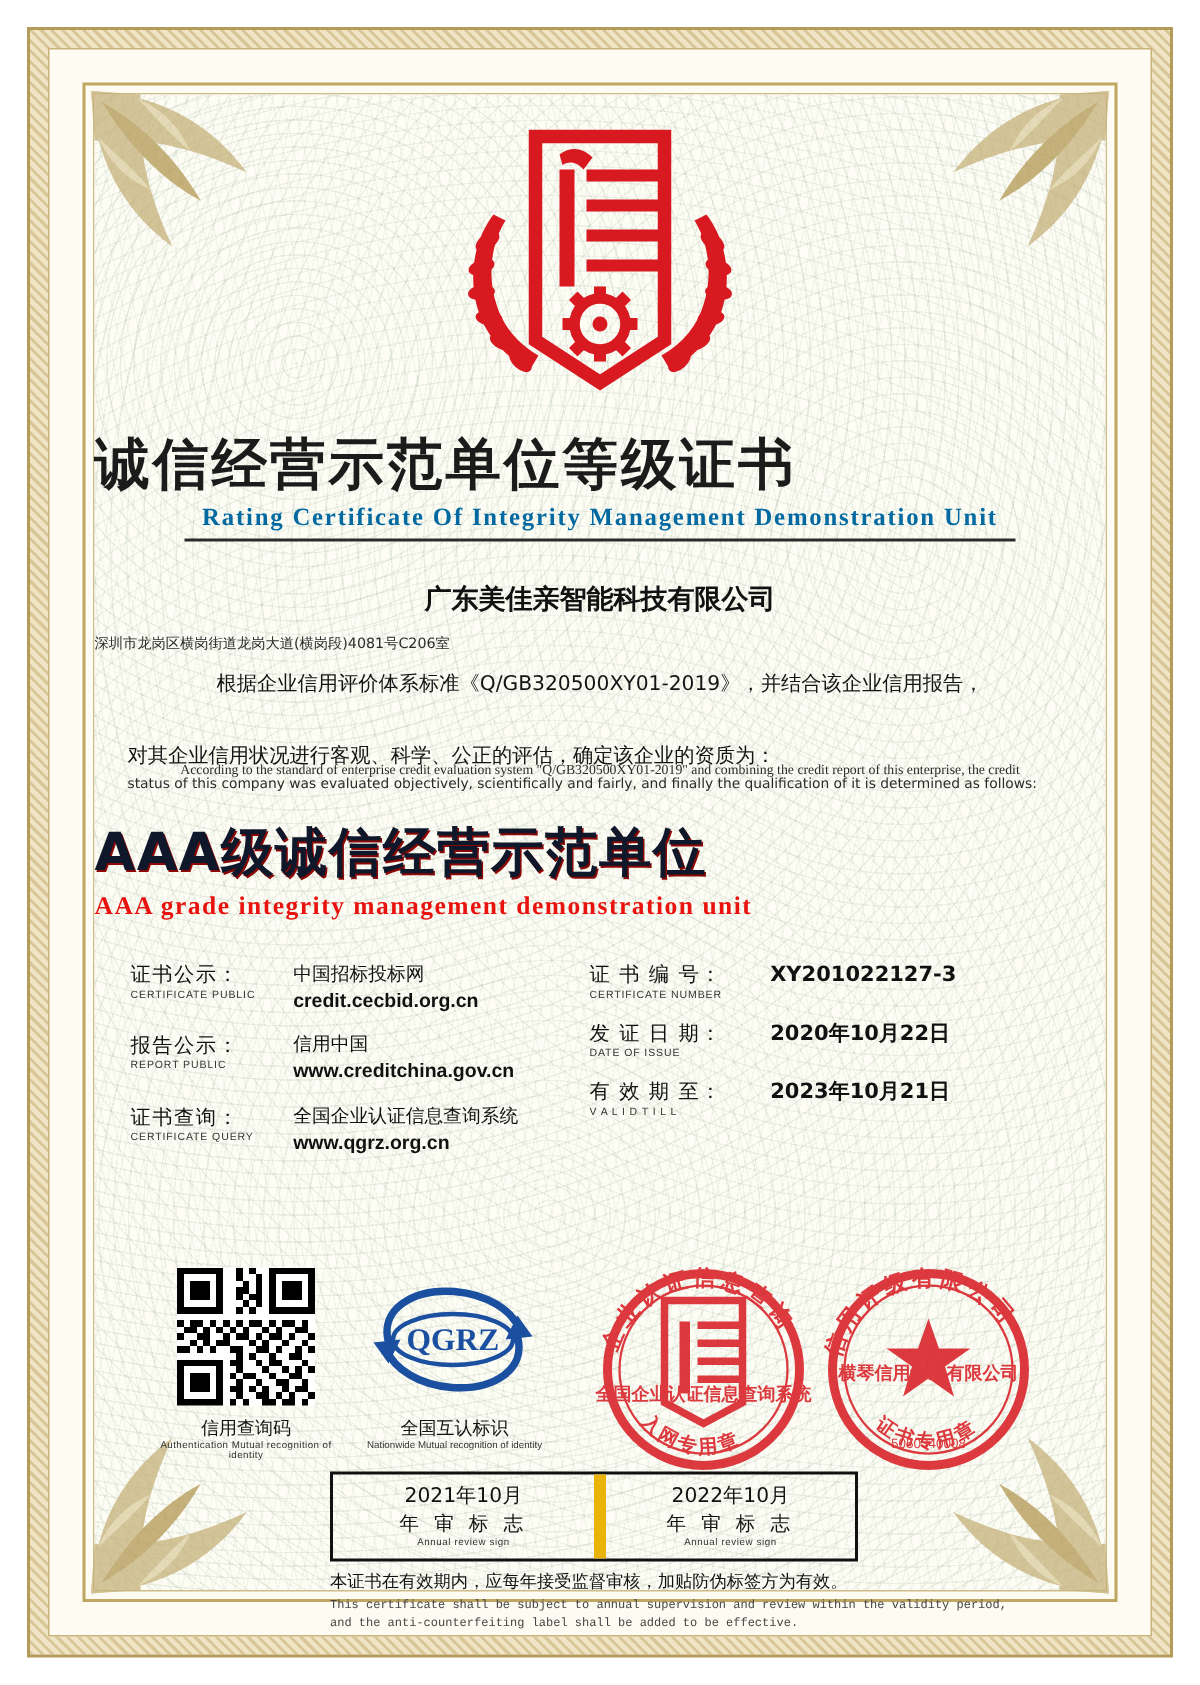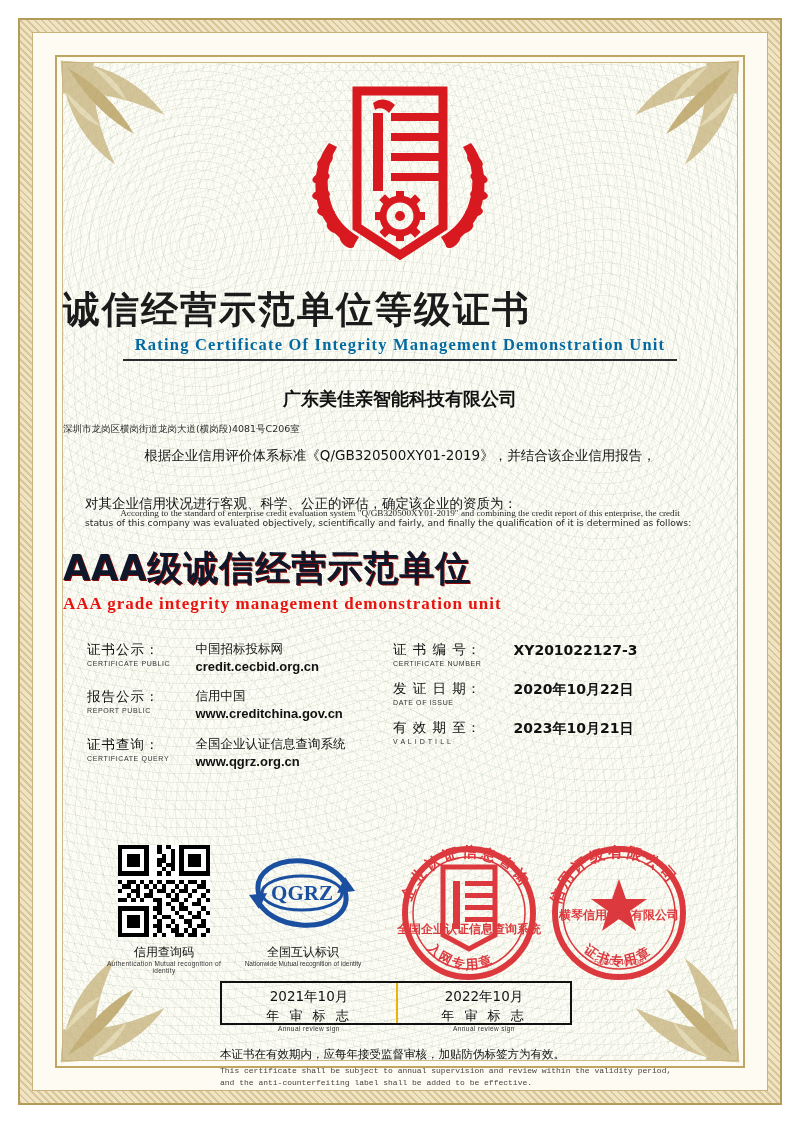--- a/index.html
+++ b/index.html
@@ -298,32 +298,32 @@
   }
 
   .seal { position: absolute; width: 172px; height: 172px; }
   .seal-1 { left: 320px; top: 764px; }
   .seal-2 { left: 470px; top: 764px; }
 
   
   .review-table {
     position: absolute;
     left: 157px; top: 918px;
-    width: 352px; height: 44px;
+    width: 352px; height: 60px;
     border: 2px solid #111;
     box-sizing: border-box;
     display: flex;
   }
   .review-cell {
     flex: 1 1 50%;
     text-align: center;
     padding-top: 5px;
     box-sizing: border-box;
   }
-  .review-cell + .review-cell { border-left: 2px solid #eab308; }
+  .review-cell + .review-cell { border-left: 8px solid #eab308; }
   .rv-date {
     font-family: "DejaVu Sans", sans-serif;
     font-size: 13.5px;
     color: #111;
   }
   .rv-cn {
     font-family: "DejaVu Sans", sans-serif;
     font-size: 13px;
     color: #111;
     letter-spacing: 3px;

